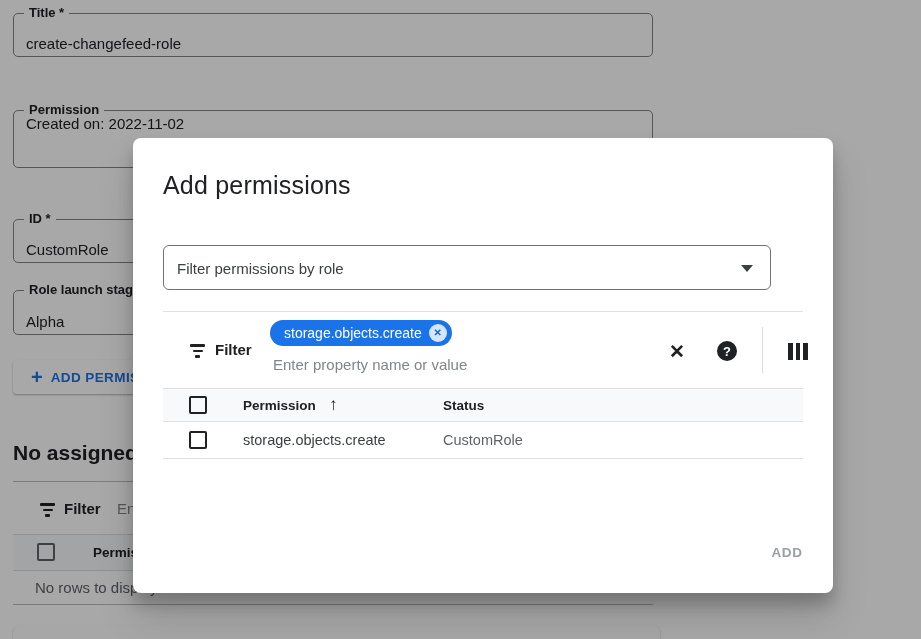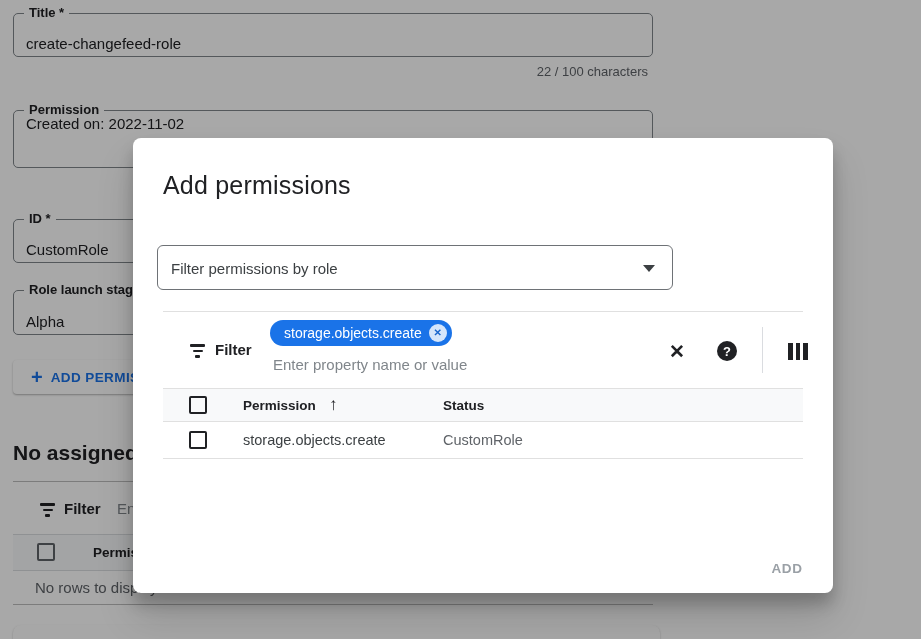--- a/index.html
+++ b/index.html
@@ -45,21 +45,21 @@
 
   
   .scrim { position:absolute; inset:0; background:rgba(0,0,0,.34); z-index:5; }
 
   
   .modal { position:absolute; left:133px; top:138px; width:700px; height:455px; background:#fff;
            border-radius:8px; z-index:10;
            box-shadow:0 11px 15px rgba(0,0,0,.2), 0 24px 38px rgba(0,0,0,.14); }
   .modal-title { position:absolute; left:30px; top:33px; font-size:25px; color:#202124; letter-spacing:.2px; white-space:nowrap; }
 
-  .role-select { position:absolute; left:24px; top:107px; width:516px; height:45px;
+  .role-select { position:absolute; left:30px; top:107px; width:608px; height:45px;
                  border:1.5px solid #6e7276; border-radius:6px; background:#fff; cursor:pointer; }
   .role-select-text { position:absolute; left:13px; top:50%; transform:translateY(-50%);
                       font-size:15px; color:#3c4043; white-space:nowrap; }
   .dd-arrow { position:absolute; right:17px; top:50%; margin-top:-3px; width:0; height:0;
               border-left:6.5px solid transparent; border-right:6.5px solid transparent; border-top:7px solid #3c4043; }
 
   .toolbar { position:absolute; left:30px; top:173px; width:640px; height:77px; border-top:1px solid #e0e0e0; }
   .tb-filter-icon { position:absolute; left:27px; top:32px; }
   .tb-filter-label { position:absolute; left:52px; top:29px; font-size:15px; font-weight:bold; color:#202124; }
   .chip { position:absolute; left:107px; top:8px; height:26px; background:#1a73e8; border-radius:13px;
@@ -89,36 +89,35 @@
 
   .m-table-row { position:absolute; left:30px; top:284px; width:640px; height:37px; border-bottom:1px solid #e0e0e0; background:#fff; }
   .m-table-row .checkbox { position:absolute; left:26px; top:9px; }
   .m-cell-permission { position:absolute; left:80px; top:10px; font-size:14.5px; color:#3c4043; white-space:nowrap; }
   .m-cell-status { position:absolute; left:280px; top:10px; font-size:14.5px; color:#5f6368; white-space:nowrap; }
 
   .cancel-btn { position:absolute; left:516px; top:396px; width:92px; height:37px; background:#fff; border:none;
                 border-radius:5px; box-shadow:0 1px 3px rgba(0,0,0,.35); cursor:pointer;
                 font-family:"Liberation Sans", sans-serif; font-size:13.5px; font-weight:bold;
                 letter-spacing:.5px; color:#202124; }
-  .add-btn { position:absolute; left:626px; top:412px; width:56px; height:37px; background:transparent; border:none;
+  .add-btn { position:absolute; left:626px; top:396px; width:56px; height:37px; background:transparent; border:none;
              font-family:"Liberation Sans", sans-serif; font-size:13.5px; font-weight:bold;
              letter-spacing:.6px; color:#9aa0a6; cursor:default; }
 </style>
 </head>
 <body>
 
 <div class="screen">
 
   <div class="bg-layer">
 
     <div class="field" style="left:13px; top:13px; width:640px; height:44px;">
       <span class="flabel">Title *</span>
       <span class="fvalue vcenter">create-changefeed-role</span>
     </div>
-    <div class="char-counter">22 / 100 characters</div>
 
     <div class="field" style="left:13px; top:110px; width:640px; height:58px;">
       <span class="flabel">Permission</span>
       <span class="fvalue" style="top:4px;">Created on: 2022-11-02</span>
     </div>
 
     <div class="field" style="left:13px; top:219px; width:640px; height:44px;">
       <span class="flabel">ID *</span>
       <span class="fvalue vcenter">CustomRole</span>
     </div>

